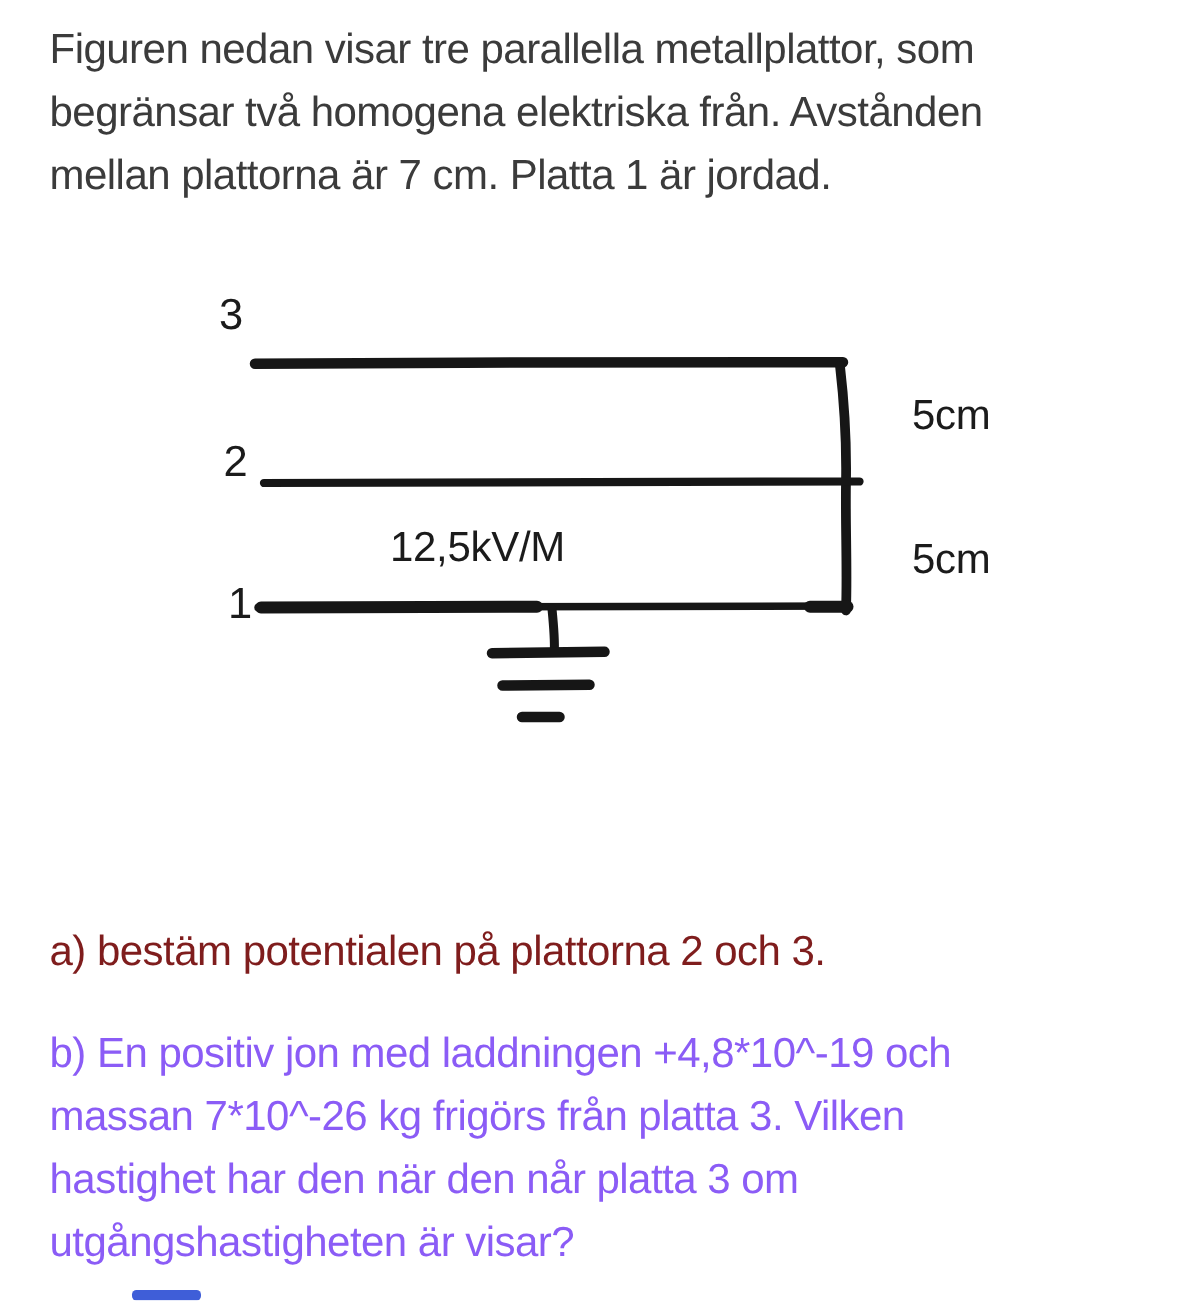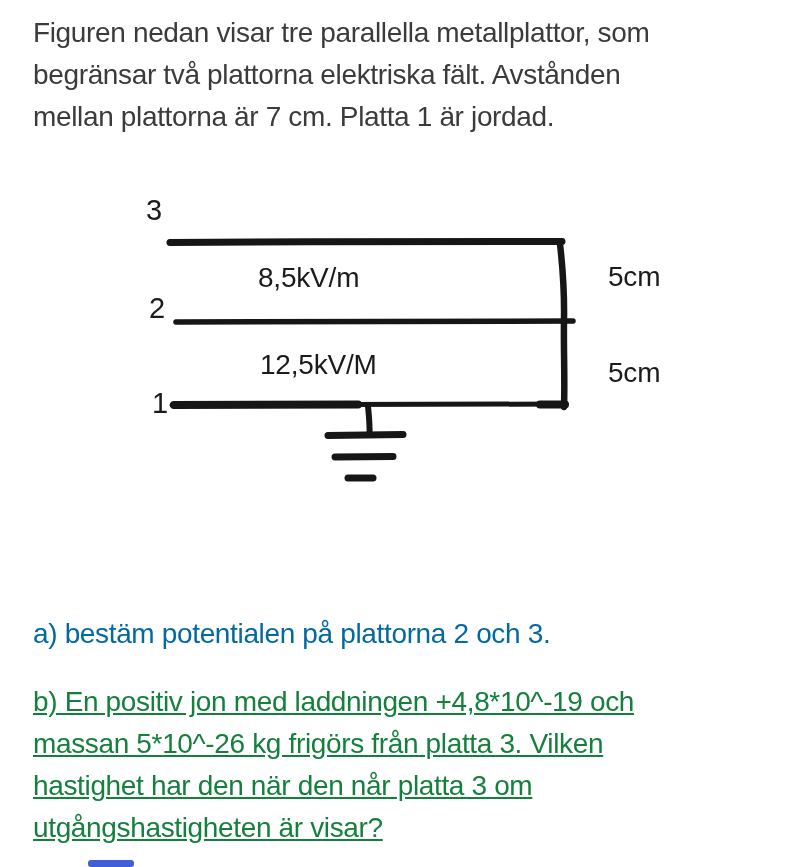--- a/index.html
+++ b/index.html
@@ -61,21 +61,21 @@
     border-radius: 3px;
   }
 </style>
 </head>
 <body>
 
 <div class="page">
 
   <div class="body-text intro" style="color: rgb(59, 59, 59);">
     <div>Figuren nedan visar tre parallella metallplattor, som</div>
-    <div>begränsar två plattorna elektriska fält. Avstånden</div>
+    <div>begränsar två homogena elektriska från. Avstånden</div>
     <div>mellan plattorna är 7 cm. Platta 1 är jordad.</div>
   </div>
 
   <div class="diagram">
     <svg width="800" height="330" viewBox="0 0 800 330" fill="none" stroke="#161616" stroke-linecap="round">
 
       <path d="M 170 62.5 C 300 61.5, 450 61.5, 562 61.5" stroke-width="7"></path>
 
       <path d="M 560 64 C 563 90, 564.5 112, 564 141 C 563.5 170, 565 200, 564 227" stroke-width="6.5"></path>
 
@@ -88,33 +88,32 @@
       <path d="M 368 226 C 369 236, 370 246, 369.5 255" stroke-width="6"></path>
       <path d="M 328 255.5 L 403 254.5" stroke-width="7"></path>
       <path d="M 335 277 L 393 276.5" stroke-width="7"></path>
       <path d="M 348 298 L 373 298" stroke-width="7"></path>
     </svg>
 
     <div class="diag-label plate-num" style="left:146px; top:14px;">3</div>
     <div class="diag-label plate-num" style="left:149px; top:112px;">2</div>
     <div class="diag-label plate-num" style="left:152px; top:207px;">1</div>
 
-    <div class="diag-label" style="left:258px; top:82px;">8,5kV/m</div>
     <div class="diag-label" style="left:260px; top:169px;">12,5kV/M</div>
 
     <div class="diag-label" style="left:608px; top:81px;">5cm</div>
     <div class="diag-label" style="left:608px; top:177px;">5cm</div>
   </div>
 
-  <div class="body-text question-a" style="color: #0369a1;">
+  <div class="body-text question-a" style="color: #7f1d1d;">
     <div>a) bestäm potentialen på plattorna 2 och 3.</div>
   </div>
 
-  <div class="body-text question-b" style="color: #15803d; text-decoration: underline;">
+  <div class="body-text question-b" style="color: #8b5cf6;">
     <div>b) En positiv jon med laddningen +4,8*10^-19 och</div>
-    <div>massan 5*10^-26 kg frigörs från platta 3. Vilken</div>
+    <div>massan 7*10^-26 kg frigörs från platta 3. Vilken</div>
     <div>hastighet har den när den når platta 3 om</div>
     <div>utgångshastigheten är visar?</div>
   </div>
 
   <div class="progress-bar" style="background: rgb(63, 94, 216);"></div>
 
 </div>
 
 </body></html>

